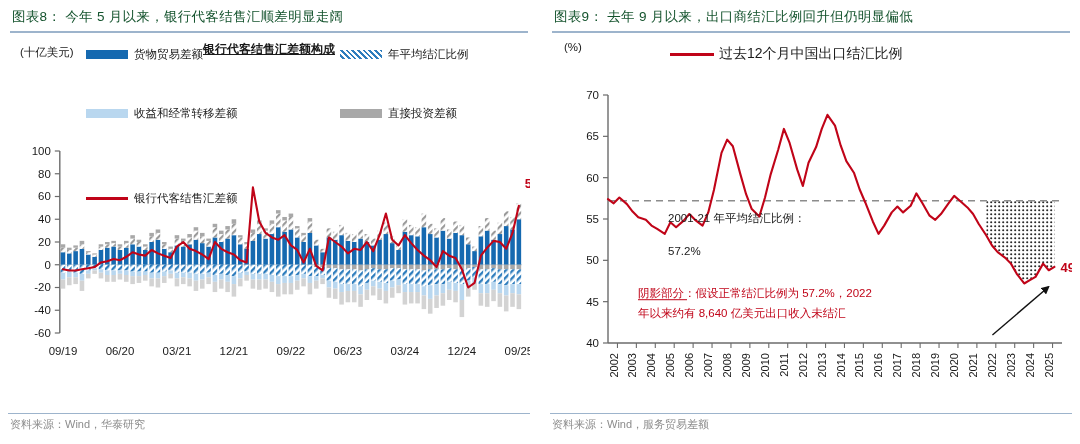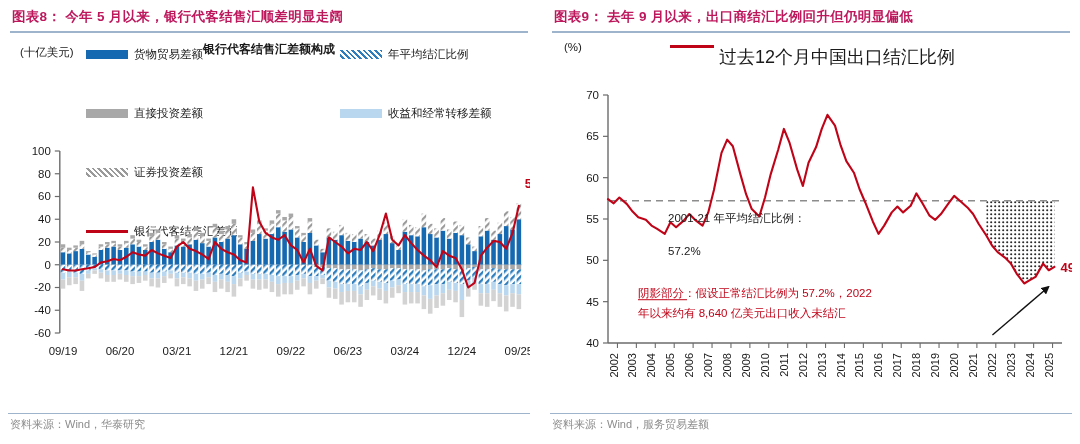--- a/index.html
+++ b/index.html
@@ -7,31 +7,31 @@
     width:1080px;height:444px;background:#ffffff;
     font-family:"Liberation Sans","DejaVu Sans",sans-serif;
     color:#1a1a1a;overflow:hidden;
   }
   .page{display:flex;width:1080px;height:444px;}
   .panel{width:540px;height:444px;position:relative;box-sizing:border-box;}
   .panel.left{padding:0 10px 0 8px;}
   .panel.right{padding:0 8px 16px 10px;}
 
   .fig-title{
-    font-size:13.5px;font-weight:bold;color:#be185d;
+    font-size:13.5px;font-weight:normal;color:#14532d;
     padding:8px 2px 5px 4px;letter-spacing:.3px;white-space:nowrap;
   }
   .title-rule{height:2px;background:#9db4cc;margin:0 2px 0 2px;}
 
   .chart-area{position:relative;width:100%;height:355px;}
 
   .unit-label{position:absolute;font-size:11.5px;color:#1a1a1a;}
   .chart-heading{
     position:absolute;width:100%;text-align:center;
-    font-size:12px;font-weight:bold;color:#1a1a1a;
+    font-size:12px;font-weight:bold;color:#1a1a1a;text-decoration:underline;
   }
 
   
   .legend-grid{
     position:absolute;left:78px;top:14px;width:440px;
     display:grid;grid-template-columns:210px 210px;
     column-gap:14px;row-gap:2px;gap:44px;
   }
   .lg-item{display:flex;align-items:center;font-size:11.5px;color:#1a1a1a;white-space:nowrap;}
   .swatch{width:42px;height:9px;margin-right:6px;flex:0 0 42px;}
@@ -45,26 +45,26 @@
   .sw-service{
     background:
       repeating-linear-gradient(45deg,#ffffff 0 2px,#2e7dbd 2px 4px);
   }
   .sw-direct{background:#a8a8a8;}
   .sw-other{background:#d3d3d3;}
   .sw-line{background:transparent;position:relative;}
   .sw-line::after{
     content:"";position:absolute;left:0;right:0;top:3px;height:2.6px;background:#c00418;
   }
-  .lg-row-line{grid-column:1 / span 1;}
+  .lg-row-line{grid-column:1 / span 1;margin-top:26px;}
 
   
   .legend-right{
-    position:absolute;left:120px;top:12px;display:flex;
-    font-size:18px;color:#1a1a1a;white-space:nowrap;
+    position:absolute;left:120px;top:12px;display:flex;align-items:center;
+    font-size:14px;color:#1a1a1a;white-space:nowrap;
   }
   .legend-right .sw{
     width:44px;height:3px;background:#c00418;margin-right:5px;
   }
 
   .plot-svg{position:absolute;left:0;top:0;width:100%;height:100%;}
 
   .tick-text{font-size:11.5px;fill:#1a1a1a;font-family:"Liberation Sans",sans-serif;}
   .xtick-text{font-size:11.5px;fill:#1a1a1a;font-family:"Liberation Sans",sans-serif;}
   .xtick-rot{font-size:11px;fill:#1a1a1a;font-family:"Liberation Sans",sans-serif;}
@@ -95,30 +95,26 @@
       <div class="legend-grid">
         <div class="lg-item">
           <span class="swatch sw-goods"></span>
           <span>货物贸易差额</span>
         </div>
         <div class="lg-item">
           <span class="swatch sw-service"></span>
           <span>年平均结汇比例</span>
         </div>
         <div class="lg-item">
-          <span class="swatch sw-direct"></span>
-          <span>直接投资差额</span>
-        </div>
-        <div class="lg-item">
           <span class="swatch sw-income"></span>
           <span>收益和经常转移差额</span>
         </div>
         <div class="lg-item">
-          <span class="swatch sw-secinv"></span>
-          <span>证券投资差额</span>
+          <span class="swatch sw-direct"></span>
+          <span>直接投资差额</span>
         </div>
         <div class="lg-item lg-row-line">
           <span class="swatch sw-line"></span>
           <span>银行代客结售汇差额</span>
         </div>
       </div>
 
       <svg class="plot-svg" viewBox="0 0 524 355" preserveAspectRatio="none">
         <defs>
           <pattern id="hatchBlue" width="5" height="5" patternTransform="rotate(45)" patternUnits="userSpaceOnUse">

